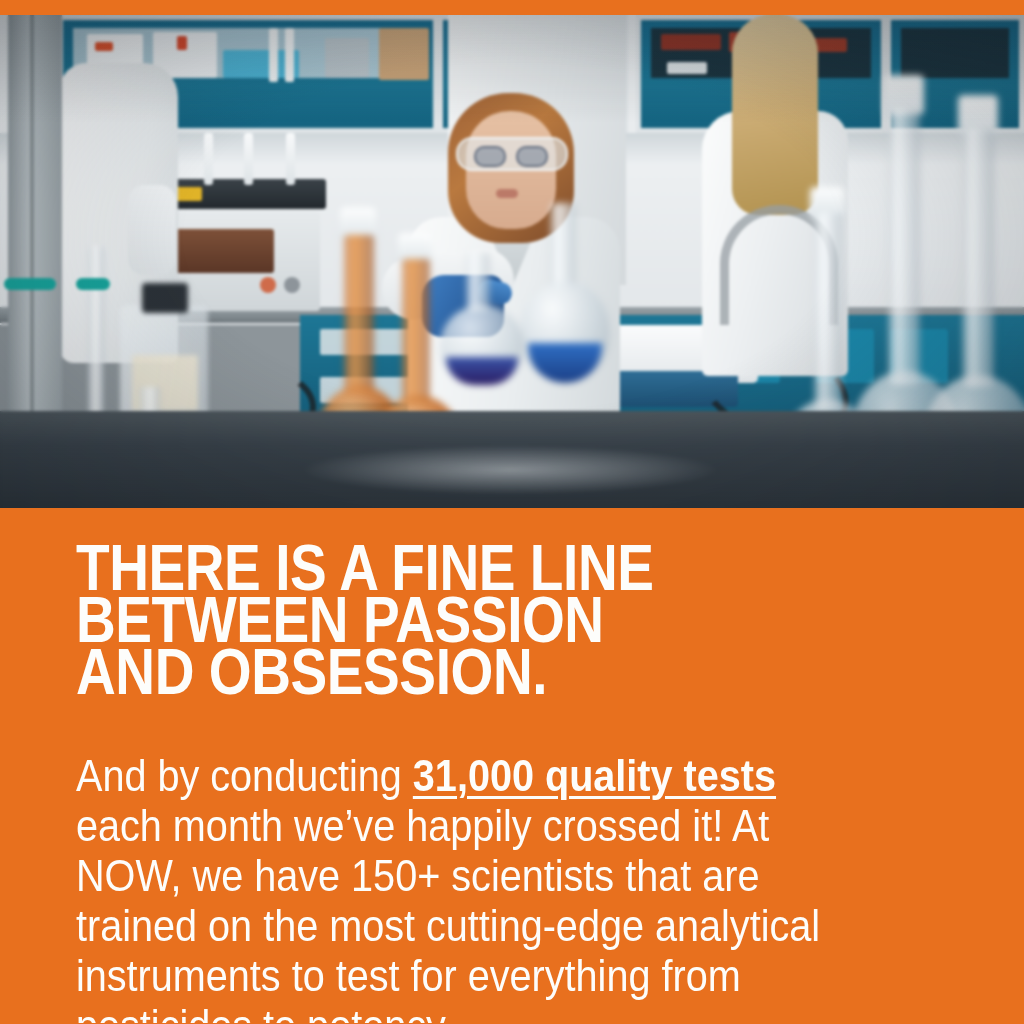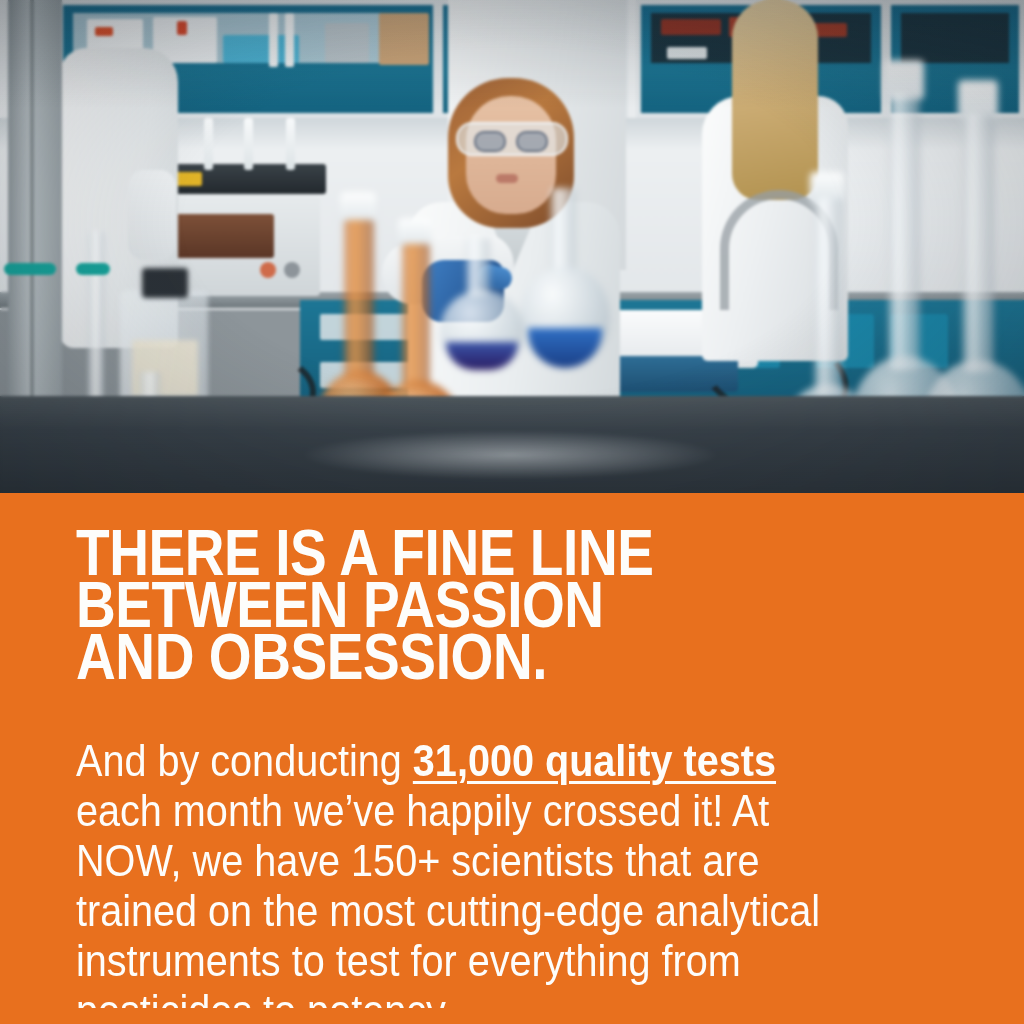--- a/index.html
+++ b/index.html
@@ -9,20 +9,21 @@
     width:1024px; height:1024px;
     background:#e8701e;
     font-family:"Liberation Sans", sans-serif;
     overflow:hidden;
   }
 
   .canvas {
     position:relative;
     width:1024px; height:1008px;
     overflow:hidden;
+    margin-top:15px;
   }
 
   
   .photo {
     position:absolute; left:0; top:0;
     width:1024px; height:493px;
     overflow:hidden;
     background:#8d959a;
   }
 

